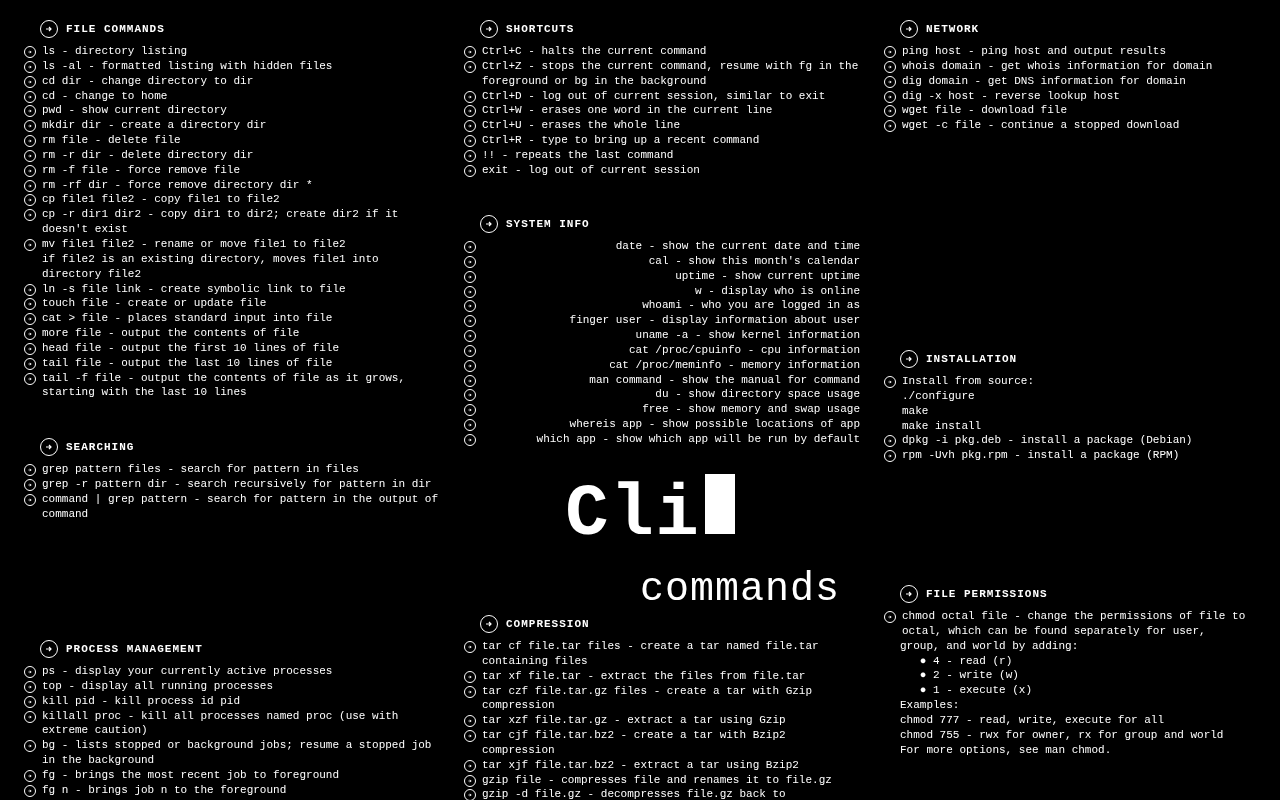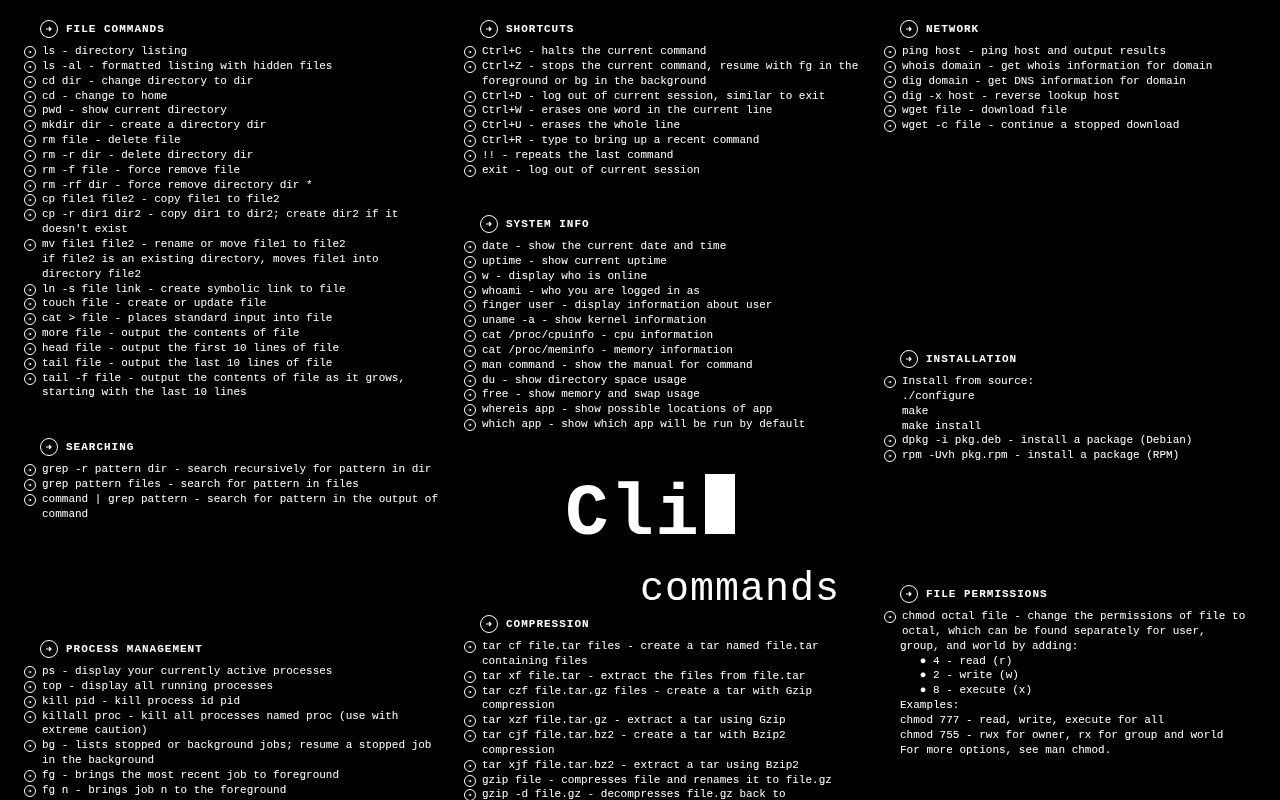--- a/index.html
+++ b/index.html
@@ -216,29 +216,29 @@
             </span>
             <span class="title">SEARCHING</span>
           </div>
           <div class="items">
             <div class="item">
               <span class="bullet">
                 <svg width="6" height="6" viewBox="0 0 6 6">
                   <path d="M1.5 3 L4 3 M3 1.8 L4.2 3 L3 4.2" stroke="#fff" stroke-width="0.9" fill="none"></path>
                 </svg>
               </span>
+              <span class="txt">grep pattern files - search for pattern in files</span>
+            </div>
+            <div class="item">
+              <span class="bullet">
+                <svg width="6" height="6" viewBox="0 0 6 6">
+                  <path d="M1.5 3 L4 3 M3 1.8 L4.2 3 L3 4.2" stroke="#fff" stroke-width="0.9" fill="none"></path>
+                </svg>
+              </span>
               <span class="txt">grep -r pattern dir - search recursively for pattern in dir</span>
-            </div>
-            <div class="item">
-              <span class="bullet">
-                <svg width="6" height="6" viewBox="0 0 6 6">
-                  <path d="M1.5 3 L4 3 M3 1.8 L4.2 3 L3 4.2" stroke="#fff" stroke-width="0.9" fill="none"></path>
-                </svg>
-              </span>
-              <span class="txt">grep pattern files - search for pattern in files</span>
             </div>
             <div class="item">
               <span class="bullet">
                 <svg width="6" height="6" viewBox="0 0 6 6">
                   <path d="M1.5 3 L4 3 M3 1.8 L4.2 3 L3 4.2" stroke="#fff" stroke-width="0.9" fill="none"></path>
                 </svg>
               </span>
               <span class="txt">command | grep pattern - search for pattern in the output of command</span>
             </div>
           </div>
@@ -382,37 +382,45 @@
             <div class="item">
               <span class="bullet">
                 <svg width="6" height="6" viewBox="0 0 6 6">
                   <path d="M1.5 3 L4 3 M3 1.8 L4.2 3 L3 4.2" stroke="#fff" stroke-width="0.9" fill="none"></path>
                 </svg>
               </span>
               <span class="txt">exit - log out of current session</span>
             </div>
           </div>
         </div>
-        <div class="section" style="position: absolute; top: 215px; left: 0px; right: 0px;">
+        <div class="section" style="position: absolute; top: 215px; left: 0px; right: 0px; text-align: right;">
           <div class="sec-header">
             <span class="arrow-icon">
               <svg width="10" height="10" viewBox="0 0 10 10">
                 <path d="M2 5 L7 5 M5 3 L7 5 L5 7" stroke="#fff" stroke-width="1.2" fill="none"></path>
               </svg>
             </span>
             <span class="title">SYSTEM INFO</span>
           </div>
           <div class="items">
             <div class="item">
               <span class="bullet">
                 <svg width="6" height="6" viewBox="0 0 6 6">
                   <path d="M1.5 3 L4 3 M3 1.8 L4.2 3 L3 4.2" stroke="#fff" stroke-width="0.9" fill="none"></path>
                 </svg>
               </span>
               <span class="txt">date - show the current date and time</span>
+            </div>
+            <div class="item">
+              <span class="bullet">
+                <svg width="6" height="6" viewBox="0 0 6 6">
+                  <path d="M1.5 3 L4 3 M3 1.8 L4.2 3 L3 4.2" stroke="#fff" stroke-width="0.9" fill="none"></path>
+                </svg>
+              </span>
+              <span class="txt">cal - show this month's calendar</span>
             </div>
             <div class="item">
               <span class="bullet">
                 <svg width="6" height="6" viewBox="0 0 6 6">
                   <path d="M1.5 3 L4 3 M3 1.8 L4.2 3 L3 4.2" stroke="#fff" stroke-width="0.9" fill="none"></path>
                 </svg>
               </span>
               <span class="txt">uptime - show current uptime</span>
             </div>
             <div class="item">
@@ -694,17 +702,17 @@
           <div class="items">
             <div class="item">
               <span class="bullet">
                 <svg width="6" height="6" viewBox="0 0 6 6">
                   <path d="M1.5 3 L4 3 M3 1.8 L4.2 3 L3 4.2" stroke="#fff" stroke-width="0.9" fill="none"></path>
                 </svg>
               </span>
               <span class="txt">chmod octal file - change the permissions of file to octal, which can be found separately for user,</span>
             </div>
           </div>
-          <div class="extra"><div>group, and world by adding:</div><div>   ● 4 - read (r)</div><div>   ● 2 - write (w)</div><div>   ● 8 - execute (x)</div><div></div><div>Examples:</div><div></div><div>chmod 777 - read, write, execute for all</div><div>chmod 755 - rwx for owner, rx for group and world</div><div>For more options, see man chmod.</div></div>
+          <div class="extra"><div>group, and world by adding:</div><div>   ● 4 - read (r)</div><div>   ● 2 - write (w)</div><div>   ● 1 - execute (x)</div><div></div><div>Examples:</div><div></div><div>chmod 777 - read, write, execute for all</div><div>chmod 755 - rwx for owner, rx for group and world</div><div>For more options, see man chmod.</div></div>
         </div>
       </div>
     </div>
 </div>
 
 </body></html>

